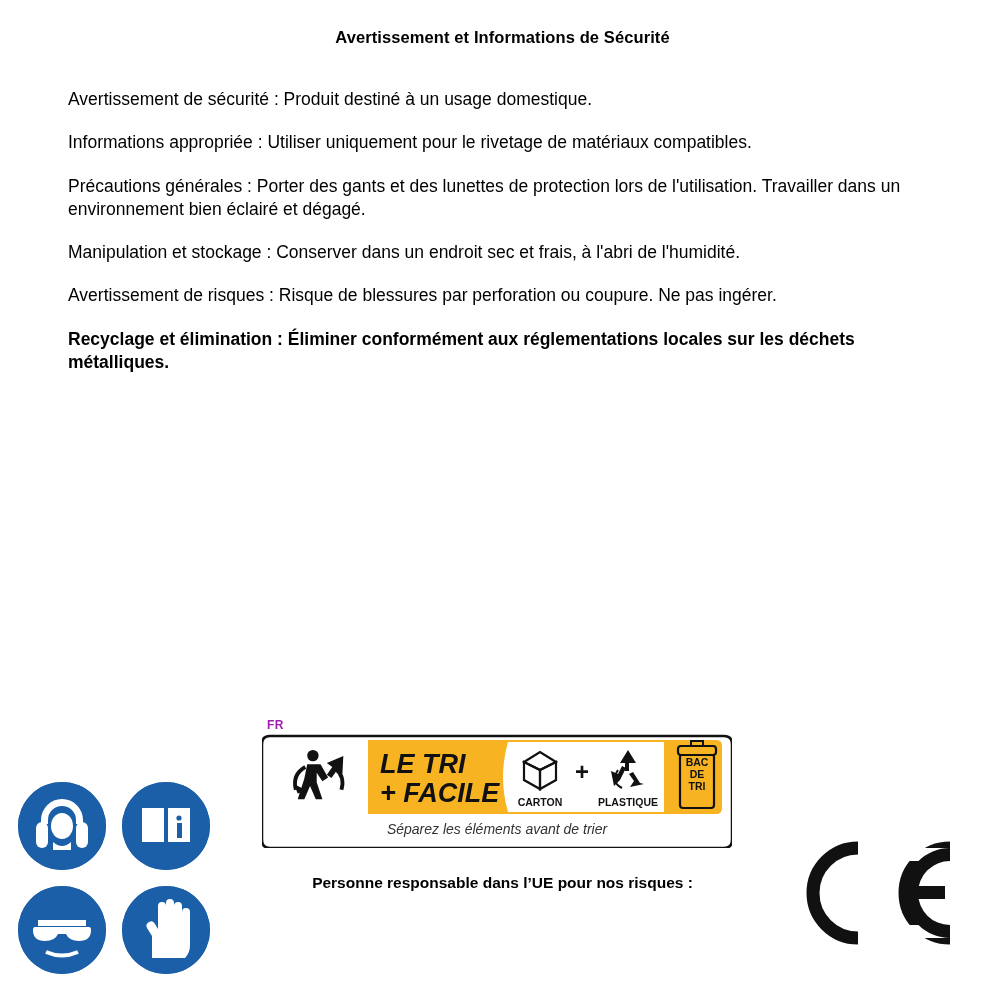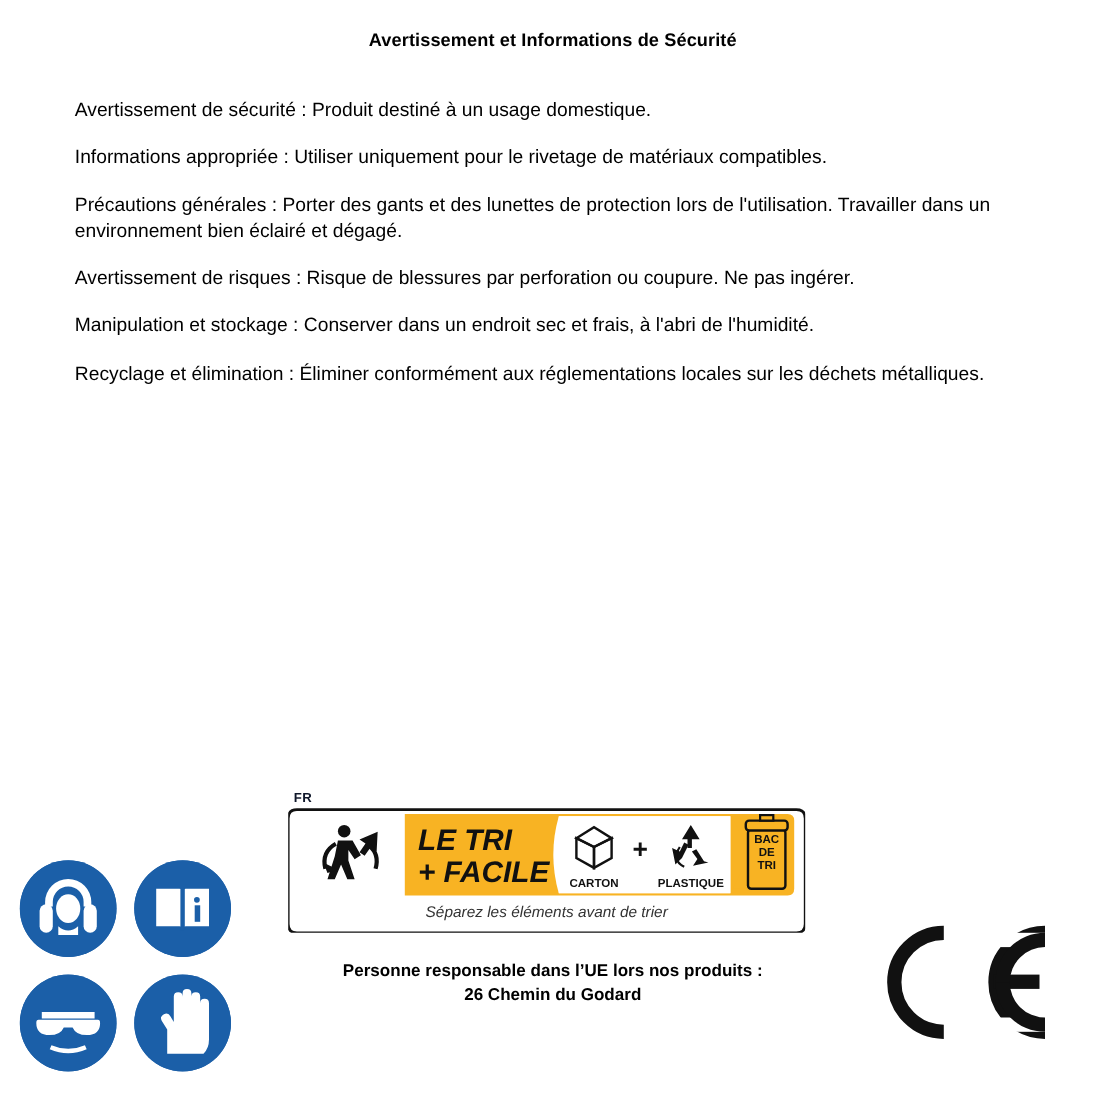--- a/index.html
+++ b/index.html
@@ -35,21 +35,21 @@
     top: 88px;
     left: 68px;
     width: 860px;
   }
   .para {
     font-size: 17.5px;
     line-height: 1.33;
     margin: 0 0 20px 0;
     color: #000;
   }
-  .para:last-child { margin-bottom: 0; }
+  .para:last-child { margin-bottom: 0; font-weight: bold; }
 
   
   .pictos {
     position: absolute;
     left: 18px;
     top: 782px;
     width: 208px;
     height: 208px;
   }
   .picto {
@@ -72,21 +72,21 @@
     top: 718px;
     width: 470px;
     height: 130px;
   }
   .triman .fr {
     position: absolute;
     left: 5px;
     top: 0px;
     font-size: 12px;
     font-weight: bold;
-    color: #0f172a;
+    color: #a21caf;
     letter-spacing: 0.5px;
   }
 
   
   .ce-mark {
     position: absolute;
     left: 800px;
     top: 838px;
     width: 160px;
     height: 110px;
@@ -109,22 +109,22 @@
 <body>
 
 <div class="page">
 
   <div class="doc-title">Avertissement et Informations de Sécurité</div>
 
   <div class="body-block">
     <p class="para">Avertissement de sécurité : Produit destiné à un usage domestique.</p>
     <p class="para">Informations appropriée : Utiliser uniquement pour le rivetage de matériaux compatibles.</p>
     <p class="para">Précautions générales : Porter des gants et des lunettes de protection lors de l'utilisation. Travailler dans un environnement bien éclairé et dégagé.</p>
+    <p class="para">Manipulation et stockage : Conserver dans un endroit sec et frais, à l'abri de l'humidité.</p>
     <p class="para">Avertissement de risques : Risque de blessures par perforation ou coupure. Ne pas ingérer.</p>
-    <p class="para">Manipulation et stockage : Conserver dans un endroit sec et frais, à l'abri de l'humidité.</p>
     <p class="para">Recyclage et élimination : Éliminer conformément aux réglementations locales sur les déchets métalliques.</p>
   </div>
 
   <div class="pictos">
 
     <div class="picto p1">
       <svg width="88" height="88" viewBox="0 0 88 88" aria-hidden="true">
         <circle cx="44" cy="44" r="44" fill="#1b5fa8"></circle>
         <path d="M23 38 a21 21 0 0 1 42 0 v4 h-7 v-4 a14 14 0 0 0 -28 0 v4 h-7 z" fill="#ffffff"></path>
         <rect x="18" y="40" width="12" height="26" rx="6" fill="#ffffff"></rect>
@@ -226,18 +226,17 @@
       <rect x="103" y="48" width="42" height="13" fill="#111"></rect>
       <rect x="95" y="10" width="56" height="13" fill="#ffffff"></rect>
       <rect x="95" y="87" width="56" height="13" fill="#ffffff"></rect>
       <path d="M150 10 a45 45 0 0 0 -45 45 h13 a32 32 0 0 1 32 -32 z" fill="#111"></path>
       <path d="M150 100 a45 45 0 0 1 -45 -45 h13 a32 32 0 0 0 32 32 z" fill="#111"></path>
     </svg>
   </div>
 
   <div class="footer">
     <div>
-      <span>Personne responsable dans l’</span><span>UE</span><span> lors nos produits :</span>
-    </div>
-    <div>26 Chemin du Godard</div>
+      <span>Personne responsable dans l’</span><span>UE</span><span> pour nos risques :</span>
+    </div>
   </div>
 
 </div>
 
 </body></html>

